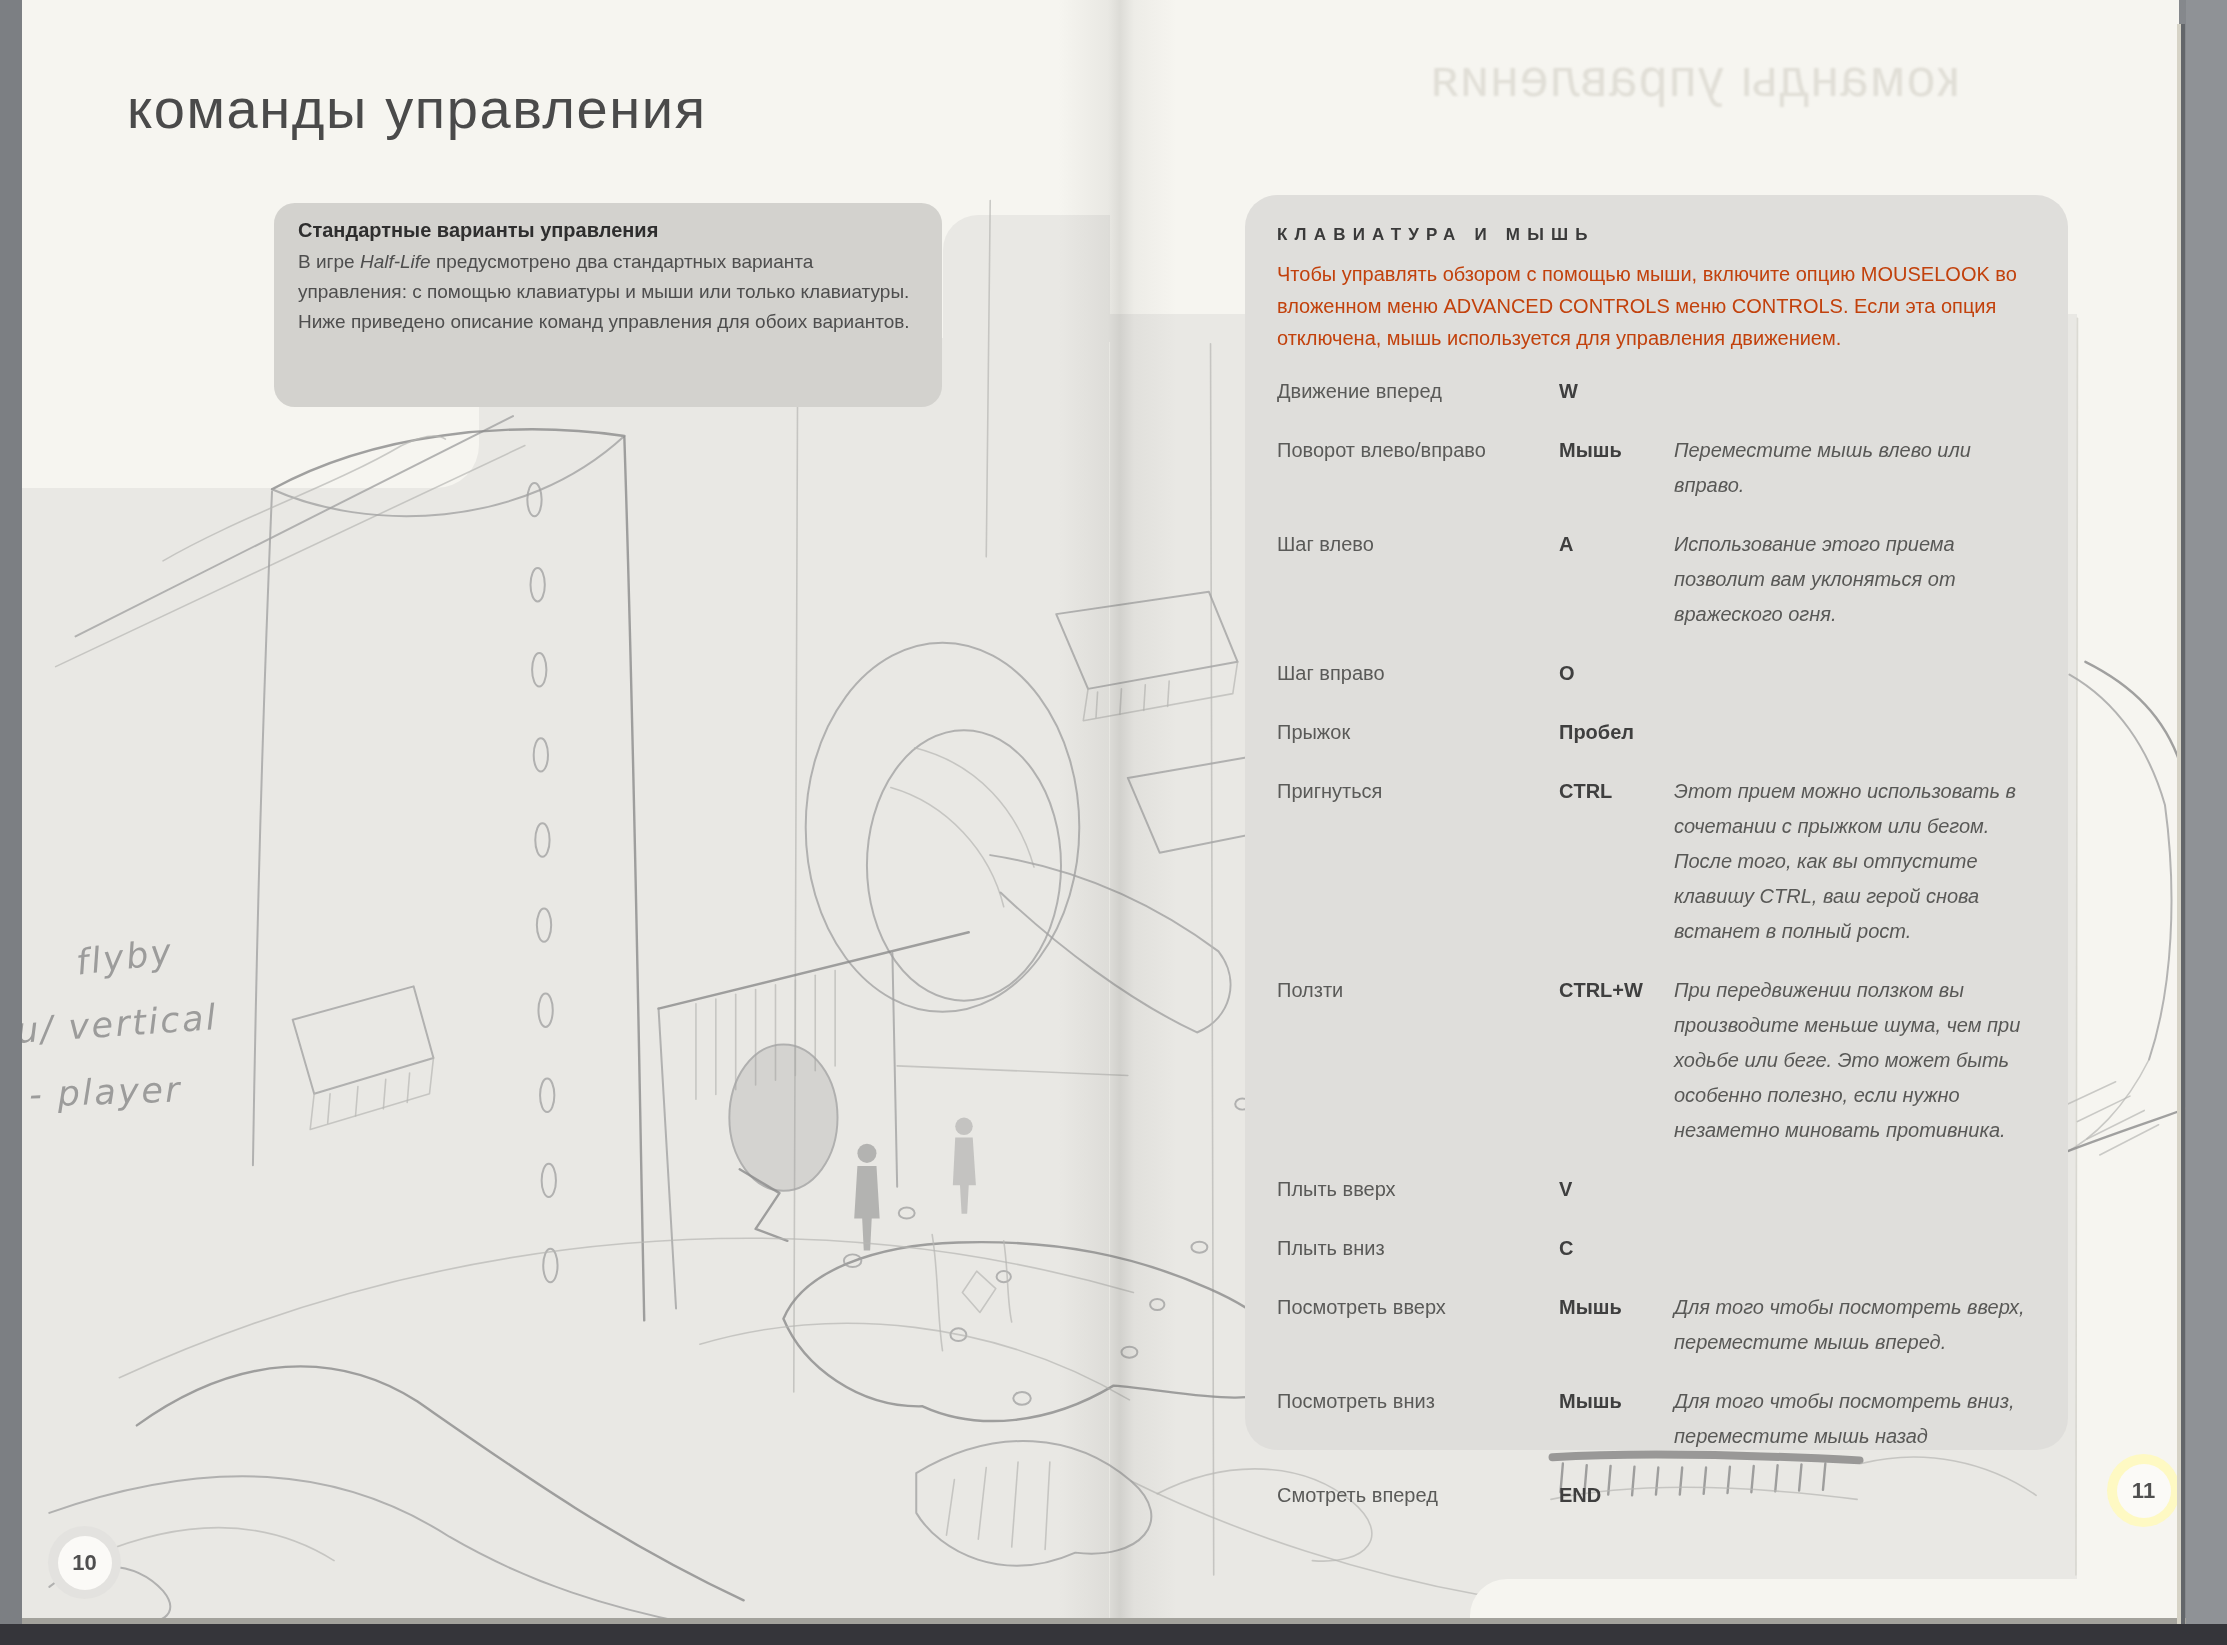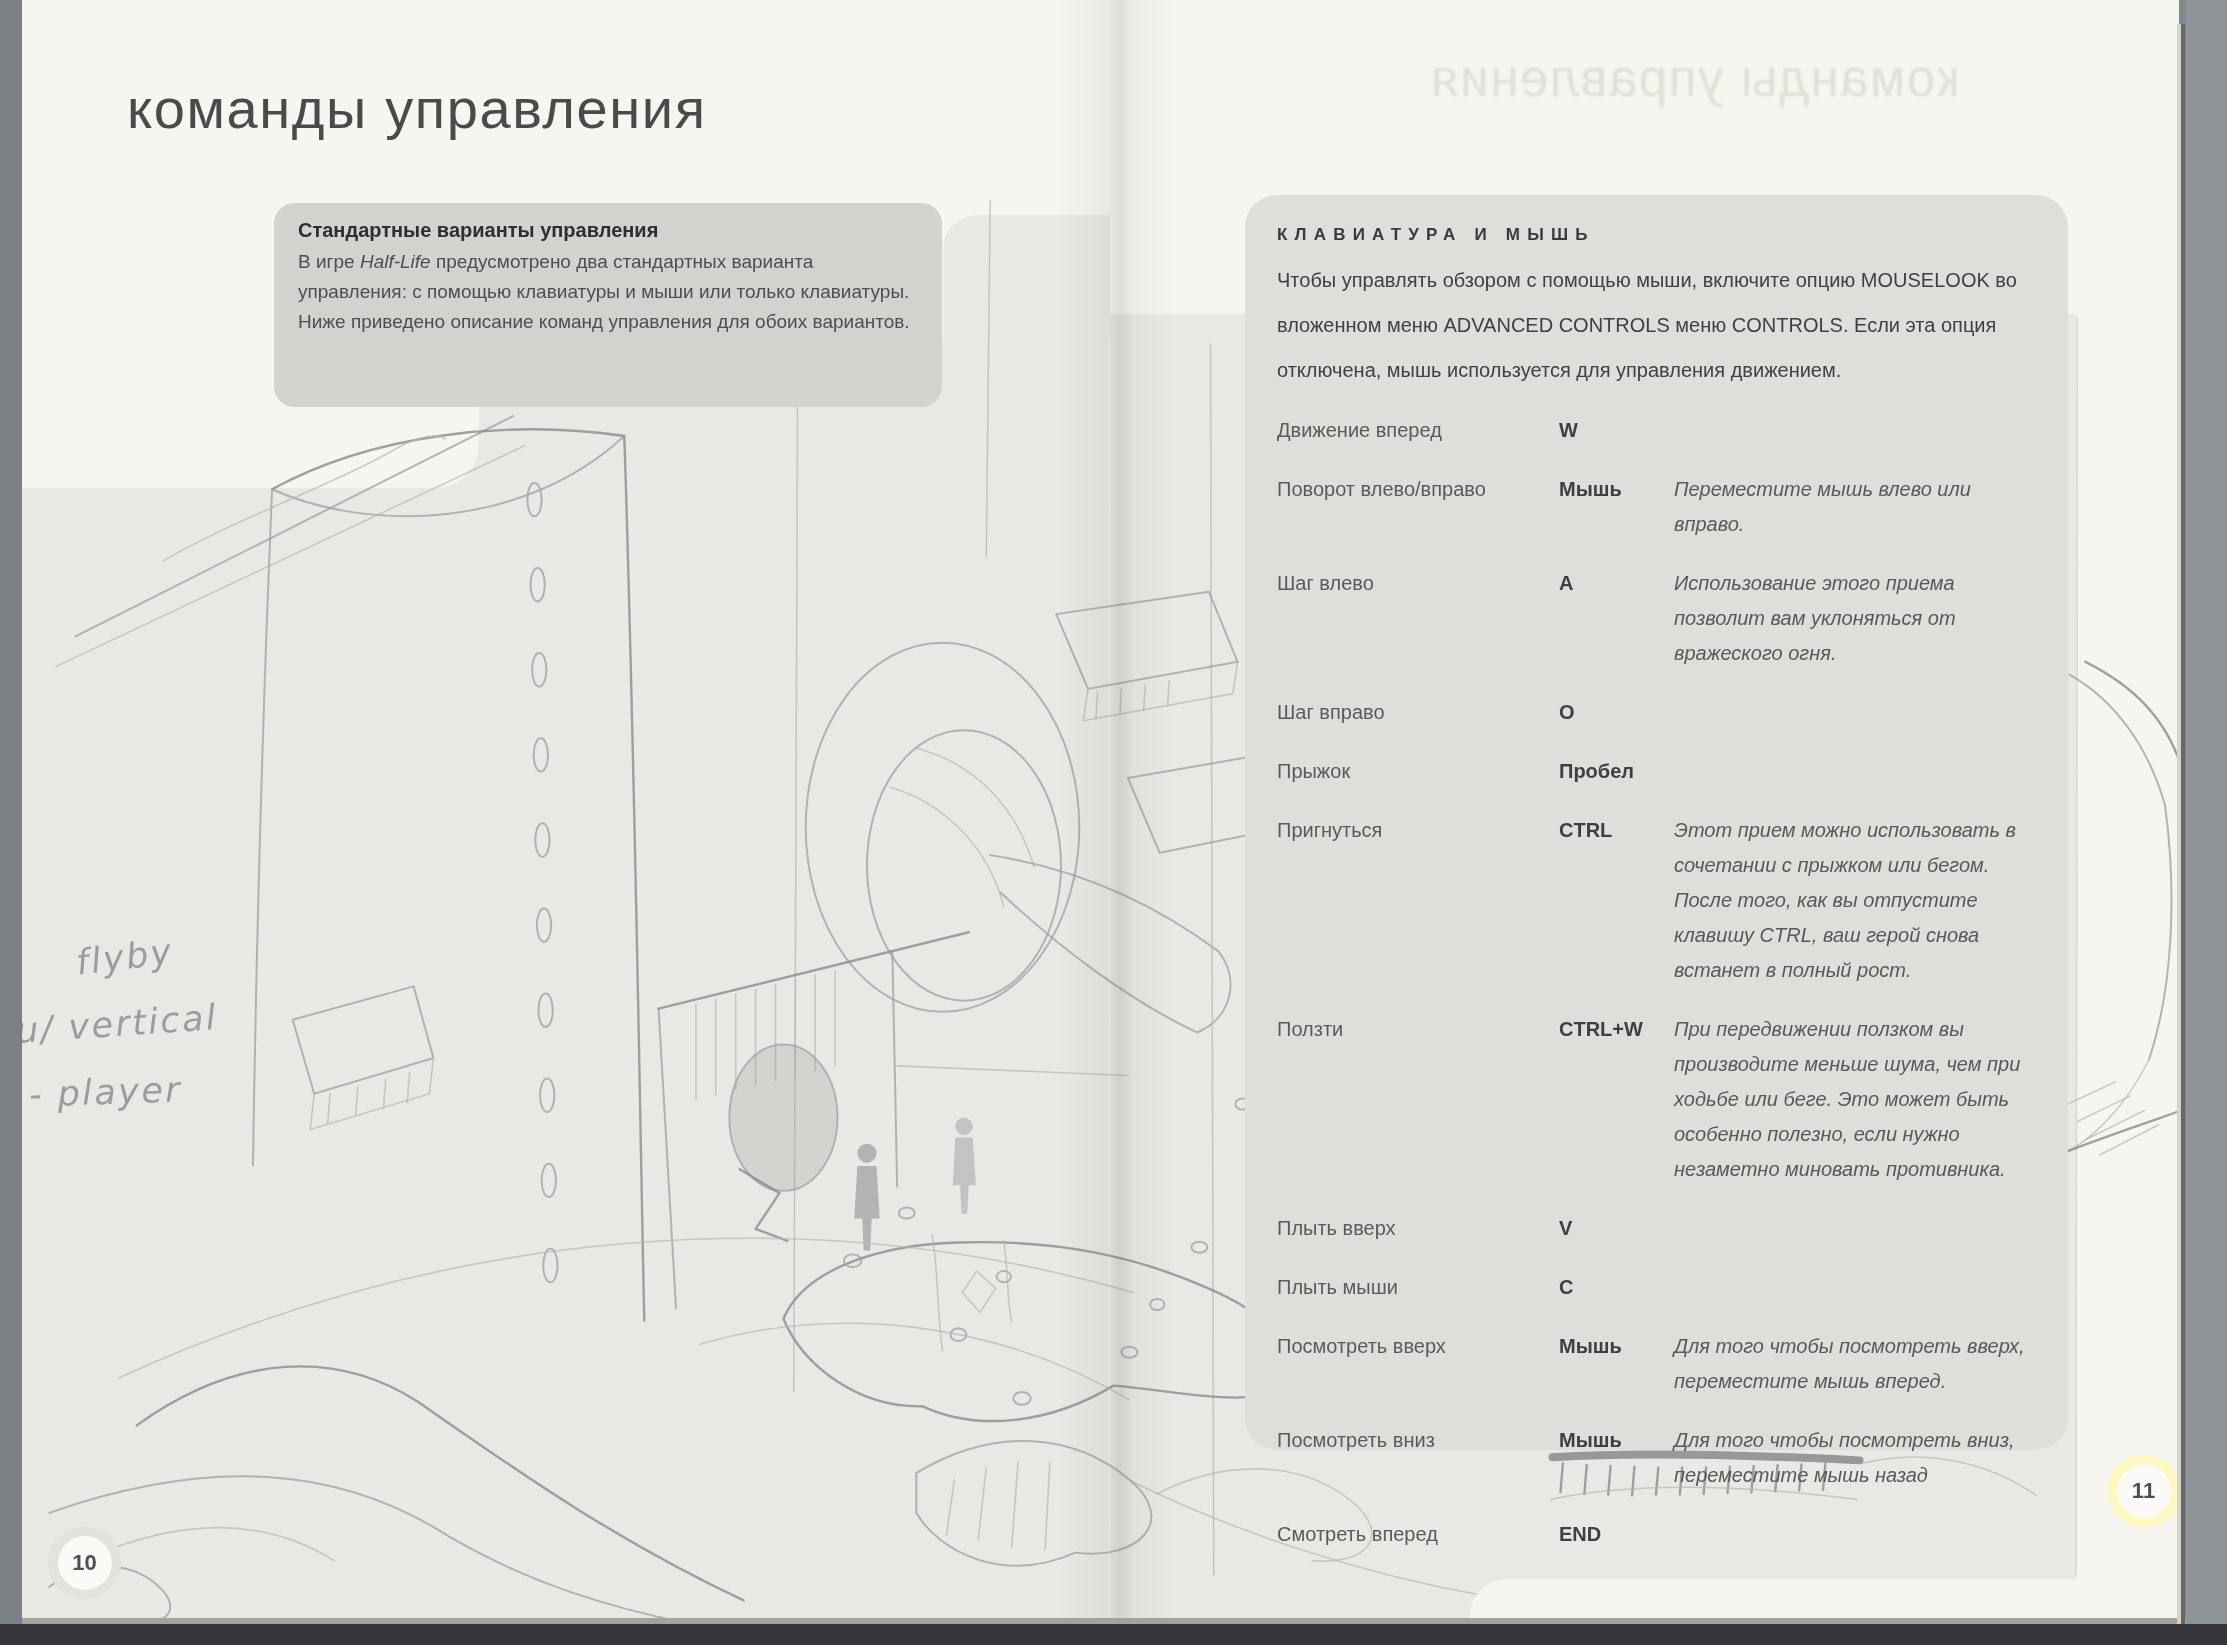--- a/index.html
+++ b/index.html
@@ -48,21 +48,21 @@
   
   .info-box{position:absolute;left:274px;top:203px;width:668px;height:204px;background:var(--info-box);
     border-radius:20.7px;z-index:4;padding:16px 24px;box-sizing:border-box;color:var(--text-body);}
   .info-box h3{margin:0 0 4.8px 0;font-size:20px;color:#2e2e2e;}
   .info-box p{margin:0;font-size:19px;line-height:30px;color:#4e4e4e;}
 
   
   .panel{position:absolute;left:1245px;top:195px;width:823px;height:1255px;background:var(--panel);
     border-radius:32px;z-index:4;padding:30px 32px;box-sizing:border-box;}
   .panel h2{margin:0 0 12.7px 0;font-size:17px;letter-spacing:7.2px;color:#3a3a3a;}
-  .panel .intro{margin:0 0 20.7px 0;font-size:20px;line-height:45px;color:#404040;}
+  .panel .intro{margin:0 0 20.7px 0;font-size:20px;line-height:32px;color:#c2410c;}
   .crow{display:grid;grid-template-columns:282px 115px 1fr;margin-bottom:24px;font-size:20px;line-height:35px;}
   .c-action{color:#5a5a58;}
   .c-key{color:#3f3f3f;font-weight:bold;}
   .c-description{color:#585856;font-style:italic;}
 
   
   .hand{position:absolute;z-index:5;font-family:"DejaVu Sans",sans-serif;font-style:italic;
     color:#8f8f8f;font-size:35px;letter-spacing:2.4px;opacity:.85;}
   .hand1{left:76px;top:937px;transform:rotate(-7deg);}
   .hand2{left:16px;top:1004px;transform:rotate(-4deg);}
@@ -262,21 +262,21 @@
           <div class="c-action">Ползти</div>
           <div class="c-key">CTRL+W</div>
           <div class="c-description">При передвижении ползком вы производите меньше шума, чем при ходьбе или беге. Это может быть особенно полезно, если нужно незаметно миновать противника.</div>
         </div>
         <div class="crow">
           <div class="c-action">Плыть вверх</div>
           <div class="c-key">V</div>
           <div class="c-description"></div>
         </div>
         <div class="crow">
-          <div class="c-action">Плыть мыши</div>
+          <div class="c-action">Плыть вниз</div>
           <div class="c-key">C</div>
           <div class="c-description"></div>
         </div>
         <div class="crow">
           <div class="c-action">Посмотреть вверх</div>
           <div class="c-key">Мышь</div>
           <div class="c-description">Для того чтобы посмотреть вверх, переместите мышь вперед.</div>
         </div>
         <div class="crow">
           <div class="c-action">Посмотреть вниз</div>

